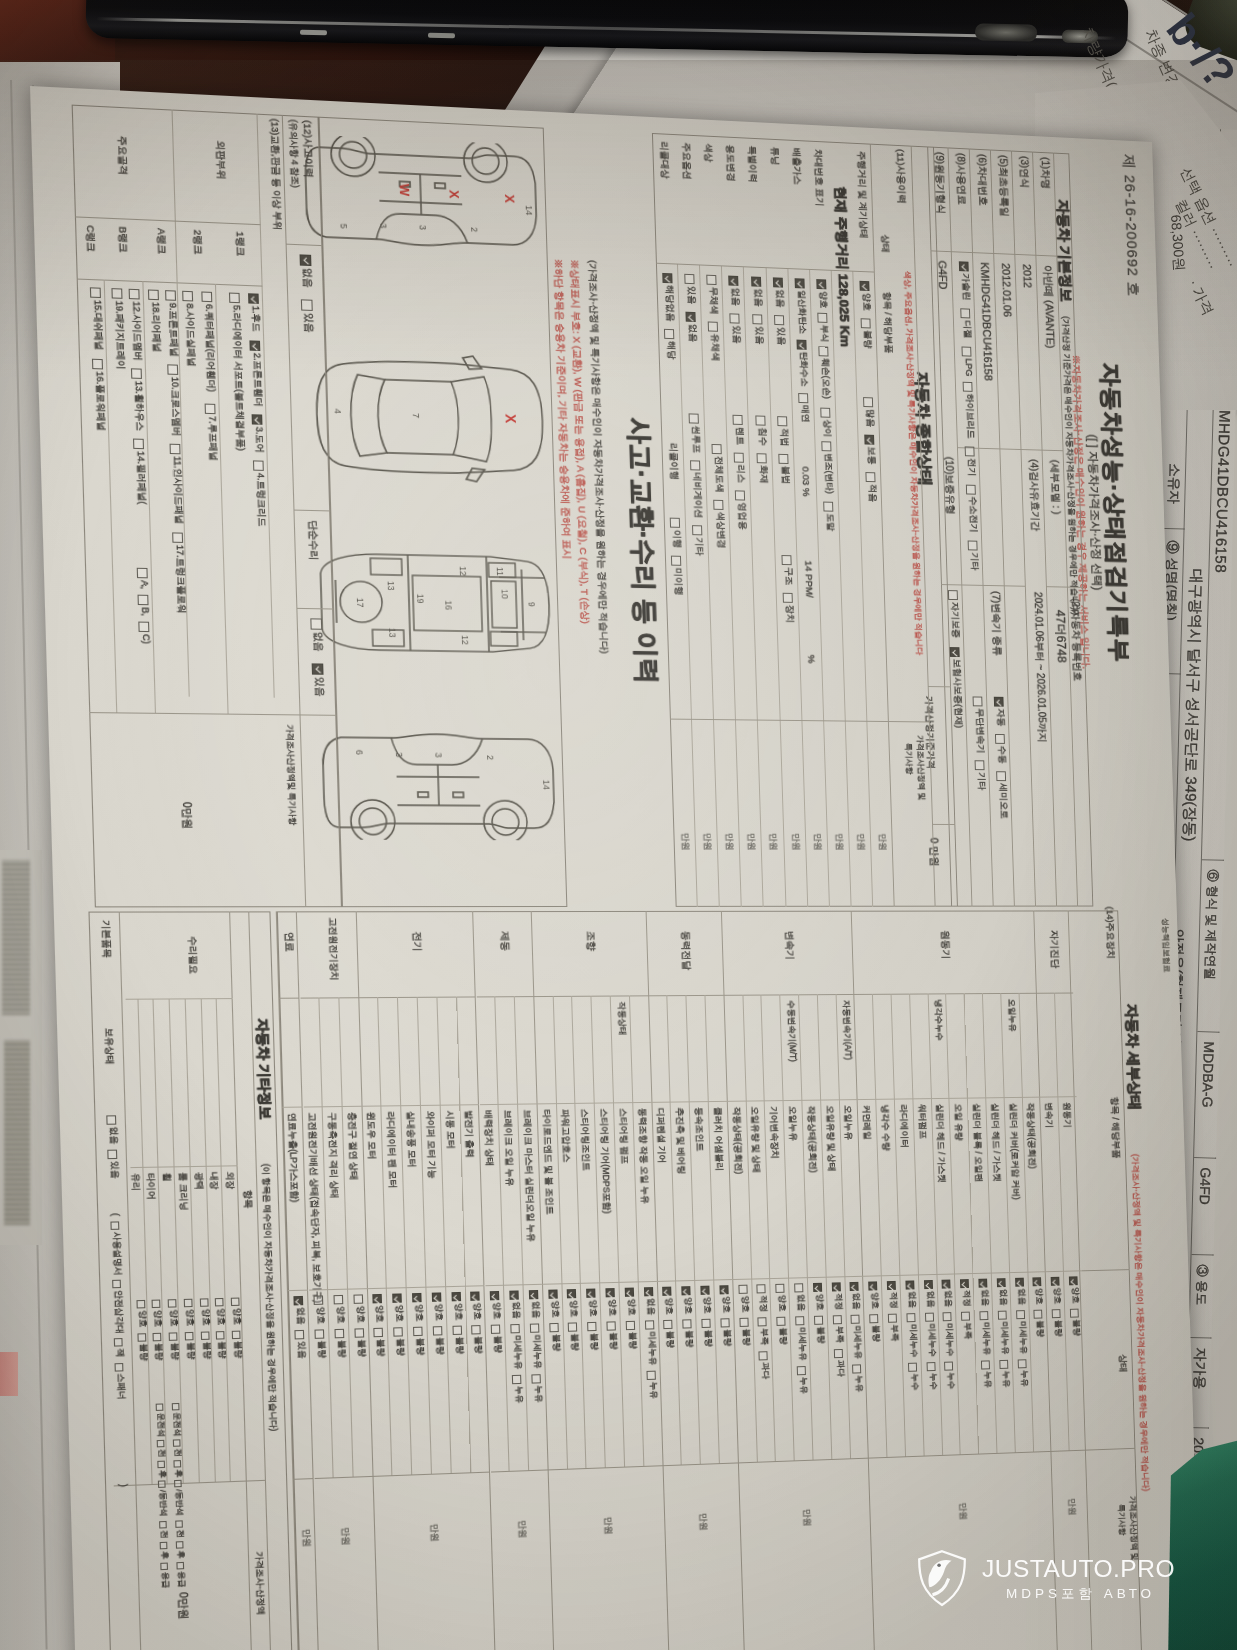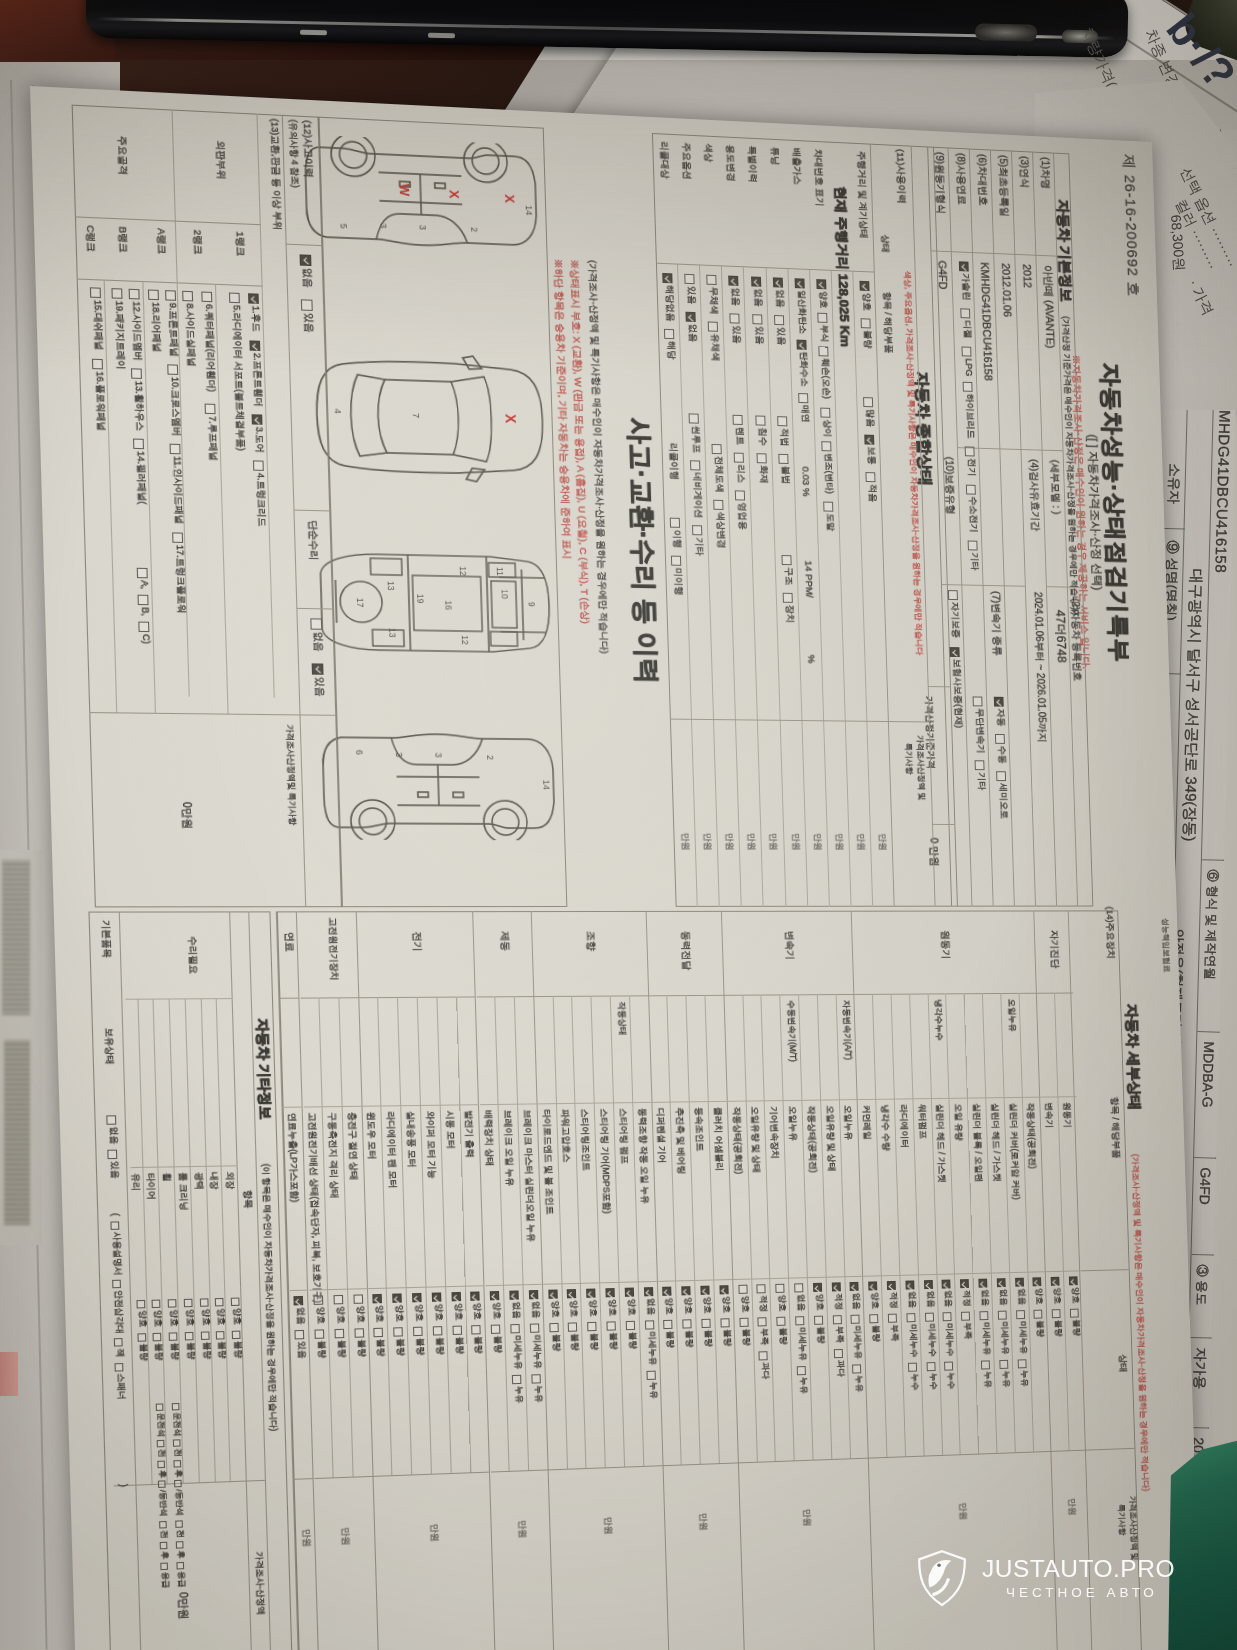--- a/index.html
+++ b/index.html
@@ -960,13 +960,13 @@
   <svg style="position:absolute;left:914px;top:1548px;" width="56" height="61" viewBox="0 0 76 80">
     <g fill="none" stroke="#ffffff" stroke-width="3" opacity=".92">
       <path d="M38,3 L69,14 C69,38 65,58 38,76 C11,58 7,38 7,14 Z"></path>
       <path d="M23,30 C27,18 39,12 51,16 C45,20 43,24 41,30 C37,42 29,50 21,52 C19,44 19,36 23,30 Z" fill="#fff" stroke="none"></path>
       <path d="M47,40 C43,52 35,60 25,62" stroke-width="4"></path>
     </g>
     <circle cx="34" cy="22" r="2.4" fill="rgba(0,0,0,.55)"></circle>
   </svg>
 
   <div style="position:absolute;left:982px;top:1555px;color:#fff;opacity:.93;font-size:24.5px;letter-spacing:.5px;">JUSTAUTO.PRO</div>
-  <div style="position:absolute;left:1006px;top:1585px;color:#fff;opacity:.9;font-size:13.5px;letter-spacing:4px;">ЧЕСТНОЕ АВТО</div>
+  <div style="position:absolute;left:1006px;top:1585px;color:#fff;opacity:.9;font-size:13.5px;letter-spacing:4px;">MDPS포함 АВТО</div>
 </div>
 </body></html>

